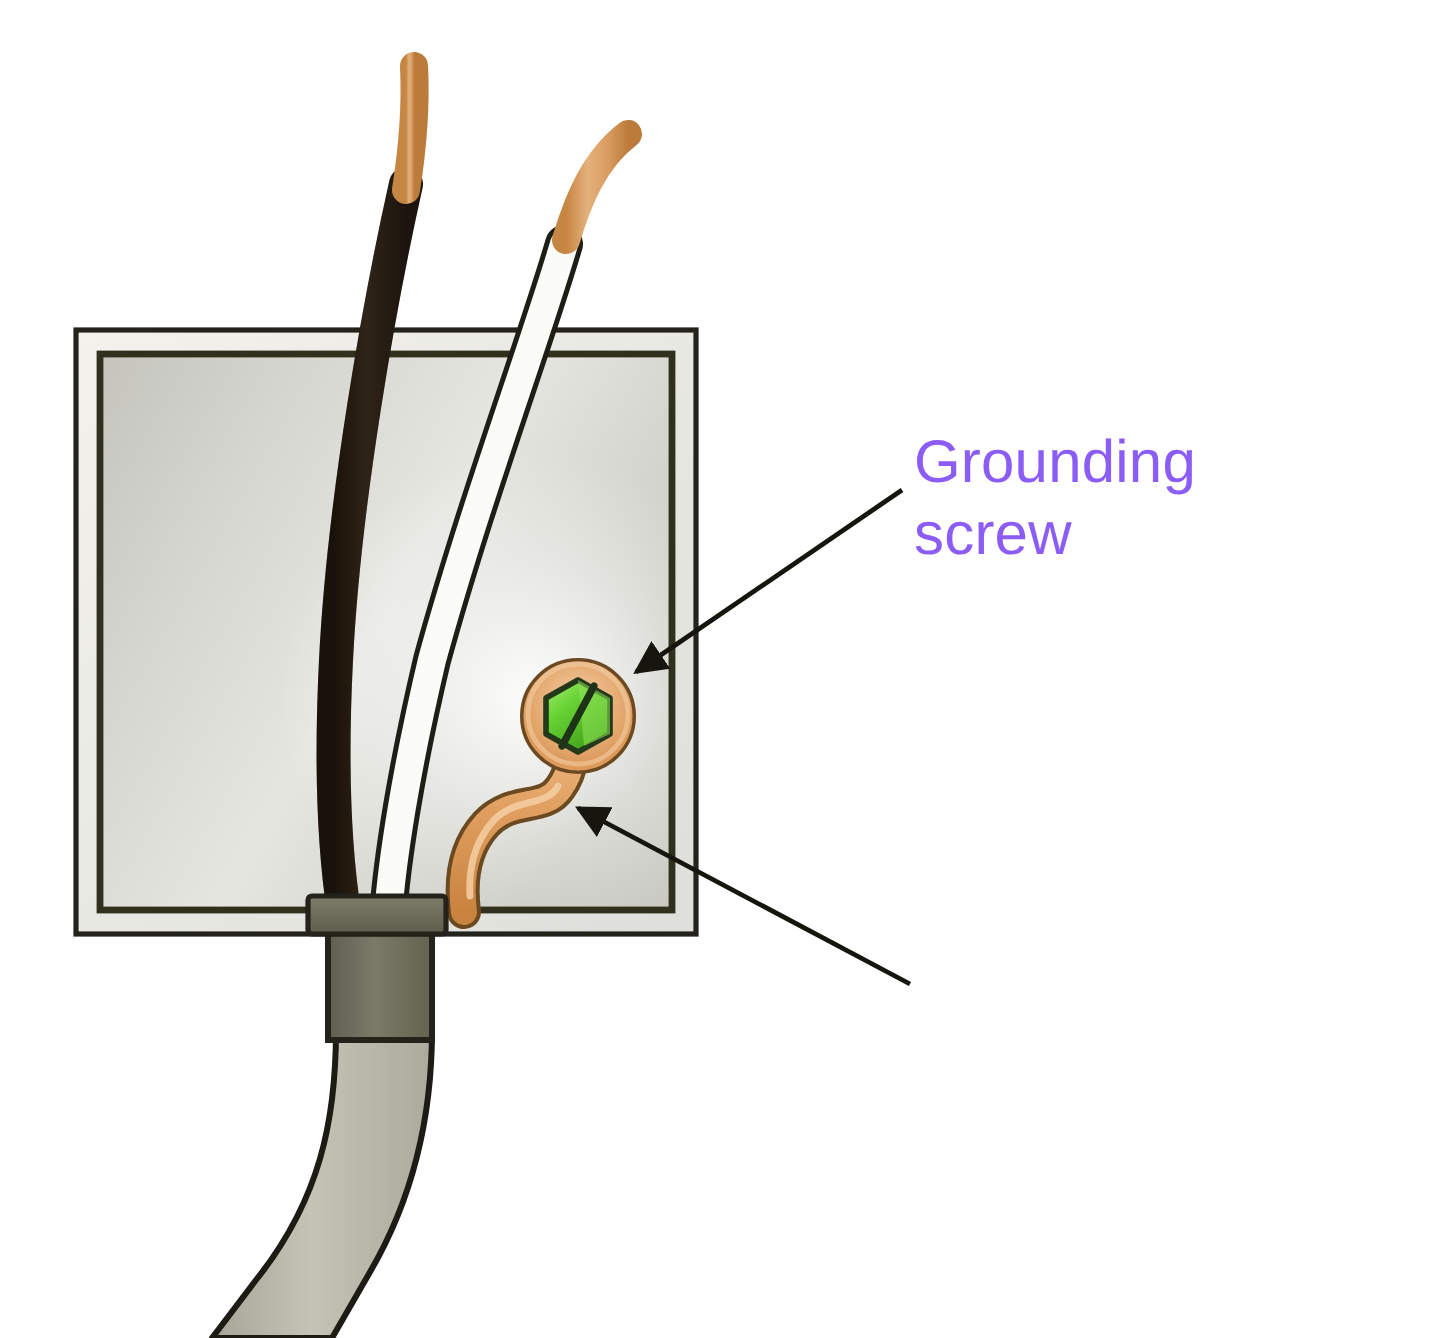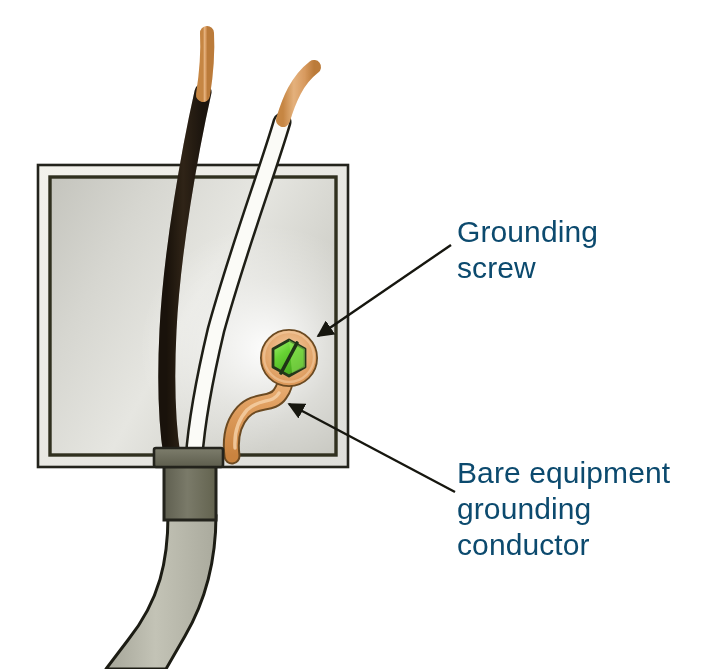--- a/index.html
+++ b/index.html
@@ -19,21 +19,21 @@
   }
   #diagram {
     position: absolute;
     left: 0;
     top: 0;
     width: 720px;
     height: 669px;
   }
   .lbl {
     position: absolute;
-    color: #0c4a6e;
+    color: #8b5cf6;
     font-family: "Liberation Sans", sans-serif;
     font-size: 30px;
     line-height: 36px;
     letter-spacing: 0.1px;
     white-space: pre;
     user-select: none;
   }
   #label-grounding-screw {
     left: 457px;
     top: 214px;
@@ -180,17 +180,14 @@
       <line x1="451" y1="245" x2="318" y2="336" stroke="#16160f" stroke-width="2.4" marker-end="url(#arrowHead)"></line>
     </g>
     <g>
       <line x1="455" y1="492" x2="289" y2="404" stroke="#16160f" stroke-width="2.4" marker-end="url(#arrowHead)"></line>
     </g>
   </svg>
 
   <div class="lbl" id="label-grounding-screw">Grounding
 screw</div>
 
-  <div class="lbl" id="label-bare-conductor">Bare equipment
-grounding
-conductor</div>
 
 </div>
 
 </body></html>

